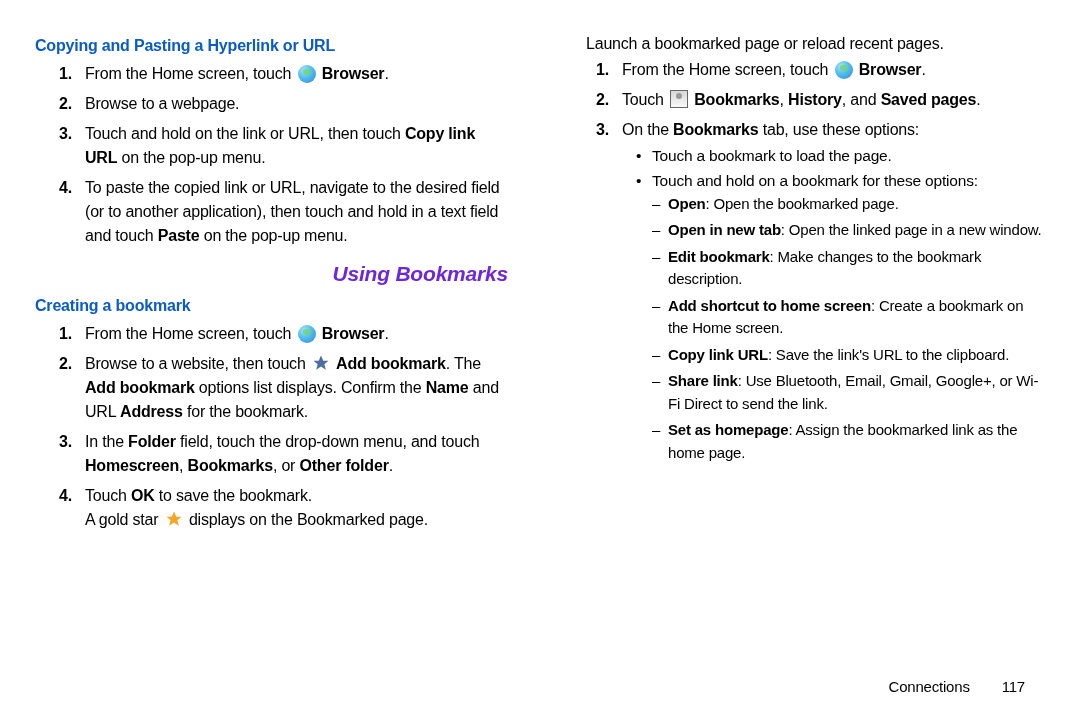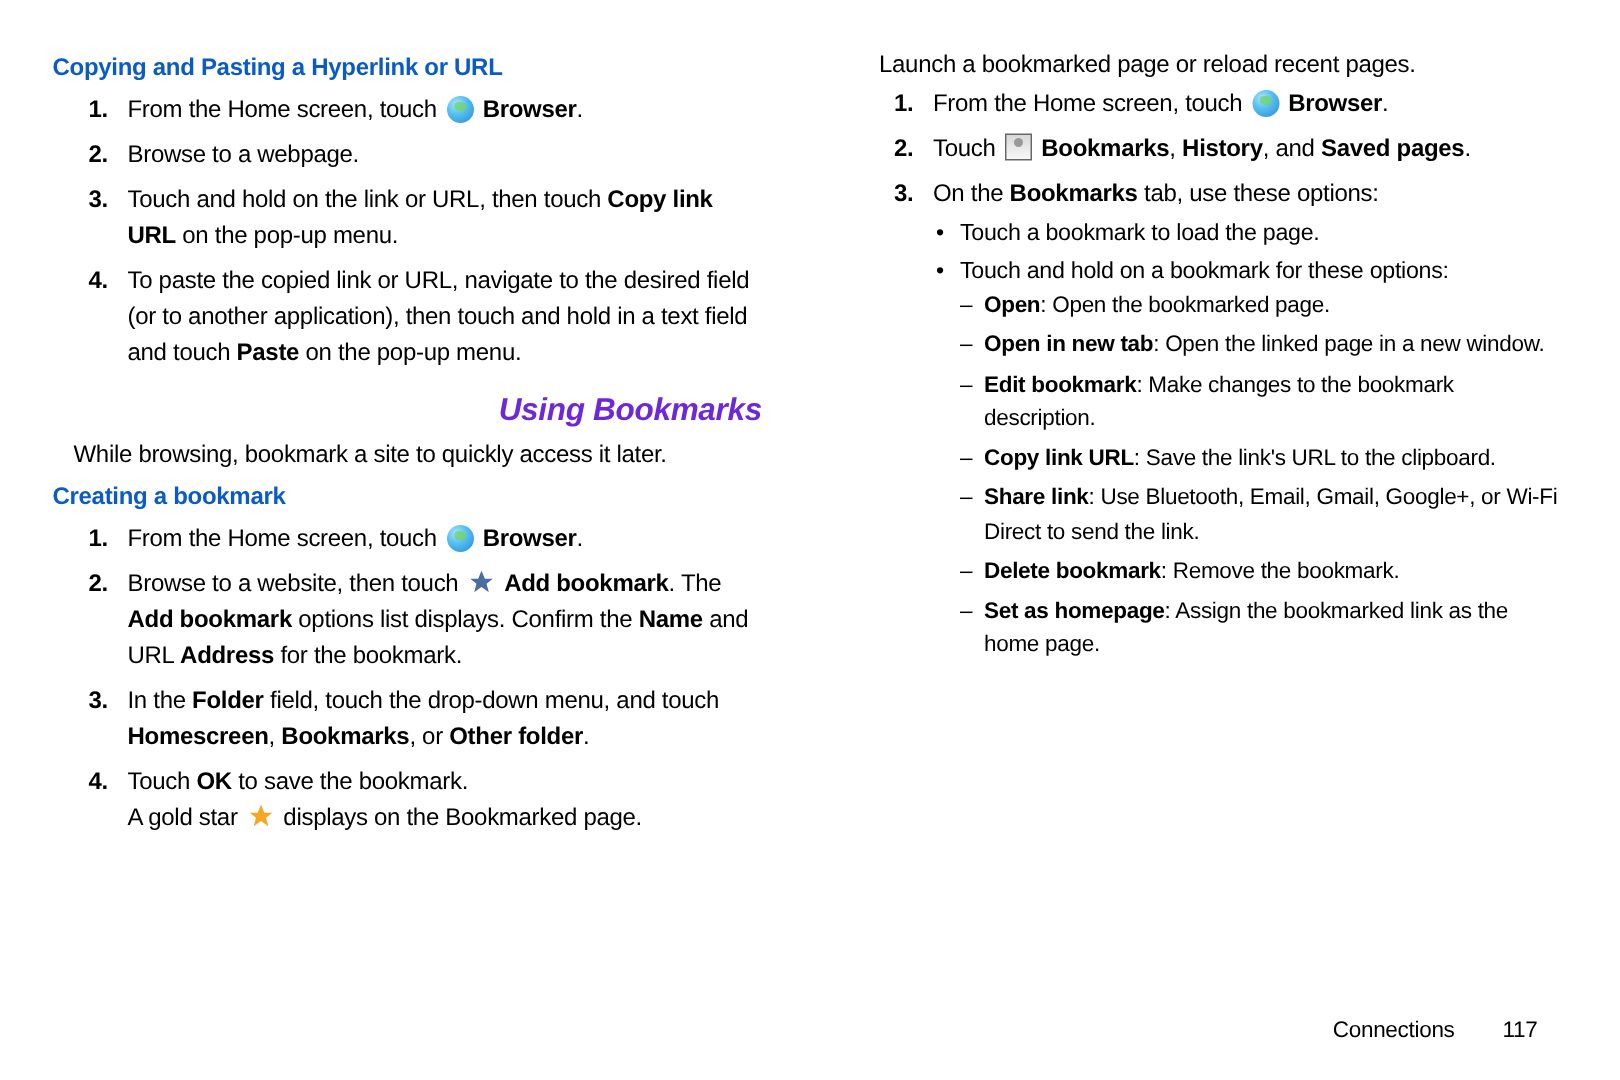--- a/index.html
+++ b/index.html
@@ -53,21 +53,21 @@
     left: -26px;
     top: 0;
   }
   .bullets {
     list-style: none;
     padding-left: 18px;
     margin: 2px 0;
   }
   .bullets > li {
     position: relative;
-    margin: 0 0 2px 0;
+    margin: 0 0 2px 12px;
     font-size: 15.5px;
   }
   .bullets > li::before {
     content: "•";
     position: absolute;
     left: -16px;
   }
   .dashes {
     list-style: none;
     padding-left: 16px;
@@ -150,21 +150,20 @@
       <li>Browse to a webpage.</li>
       <li>
         <span>Touch and hold on the link or URL, then touch </span><b>Copy link URL</b><span> on the pop-up menu.</span>
       </li>
       <li>
         <span>To paste the copied link or URL, navigate to the desired field (or to another application), then touch and hold in a text field and touch </span><b>Paste</b><span> on the pop-up menu.</span>
       </li>
     </ol>
 
     <div class="h-blue-ital">Using Bookmarks</div>
-    <div class="intro">While browsing, bookmark a site to quickly access it later.</div>
 
     <div class="h-blue">Creating a bookmark</div>
     <ol class="num">
       <li>
         <span>From the Home screen, touch </span><span class="icon-globe"></span> <b>Browser</b><span>.</span>
       </li>
       <li>
         <span>Browse to a website, then touch </span><span class="icon-star"><svg viewBox="0 0 24 24">
               <polygon points="12,2 15,9 22,9 16.5,13.5 18.5,21 12,16.5 5.5,21 7.5,13.5 2,9 9,9" fill="#4a6ea0"></polygon>
             </svg></span> <b>Add bookmark</b><span>. The </span><b>Add bookmark</b><span> options list displays. Confirm the </span><b>Name</b><span> and URL </span><b>Address</b><span> for the bookmark.</span>
@@ -194,23 +193,23 @@
         <span>On the </span><b>Bookmarks</b><span> tab, use these options:</span>
 
         <ul class="bullets">
           <li>Touch a bookmark to load the page.</li>
           <li>
             <span>Touch and hold on a bookmark for these options:</span>
             <ul class="dashes">
               <li><b>Open</b><span>: Open the bookmarked page.</span></li>
               <li><b>Open in new tab</b><span>: Open the linked page in a new window.</span></li>
               <li><b>Edit bookmark</b><span>: Make changes to the bookmark description.</span></li>
+              <li><b>Add shortcut to home screen</b><span>: Create a bookmark on the Home screen.</span></li>
               <li><b>Copy link URL</b><span>: Save the link's URL to the clipboard.</span></li>
               <li><b>Share link</b><span>: Use Bluetooth, Email, Gmail, Google+, or Wi-Fi Direct to send the link.</span></li>
-              <li><b>Delete bookmark</b><span>: Remove the bookmark.</span></li>
               <li><b>Set as homepage</b><span>: Assign the bookmarked link as the home page.</span></li>
             </ul>
           </li>
         </ul>
       </li>
     </ol>
   </div>
 
 </div>
 

